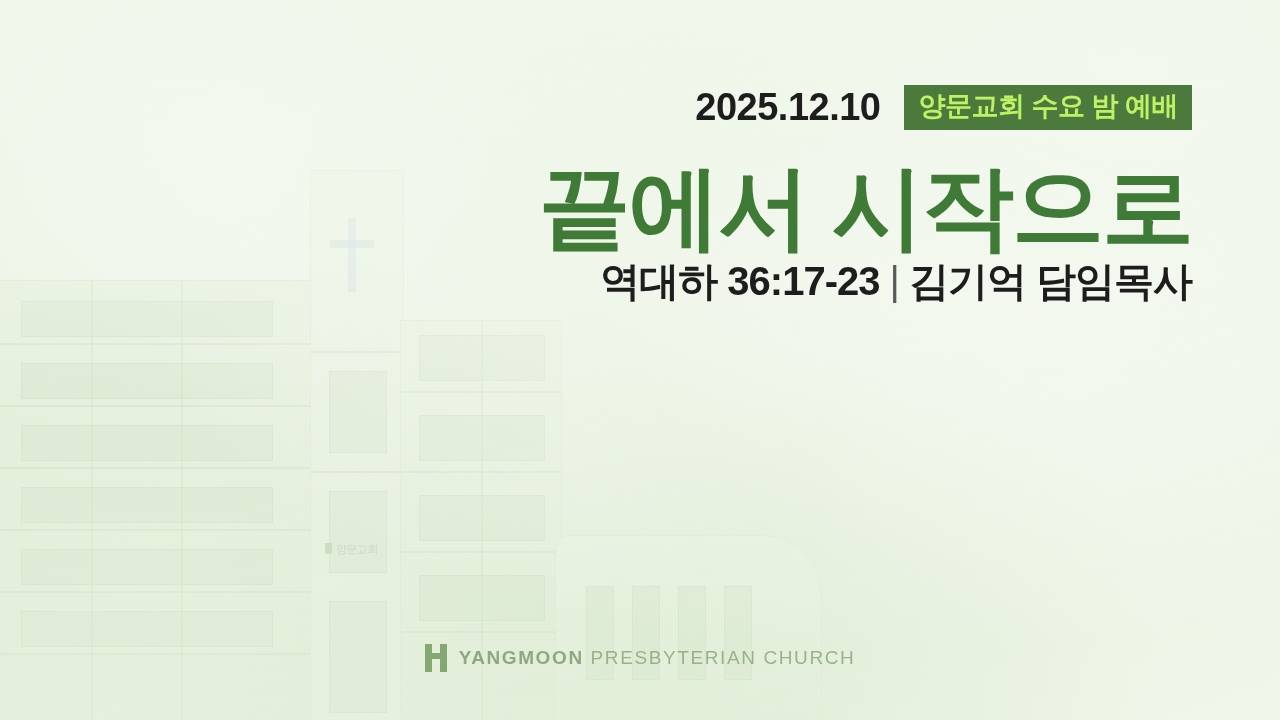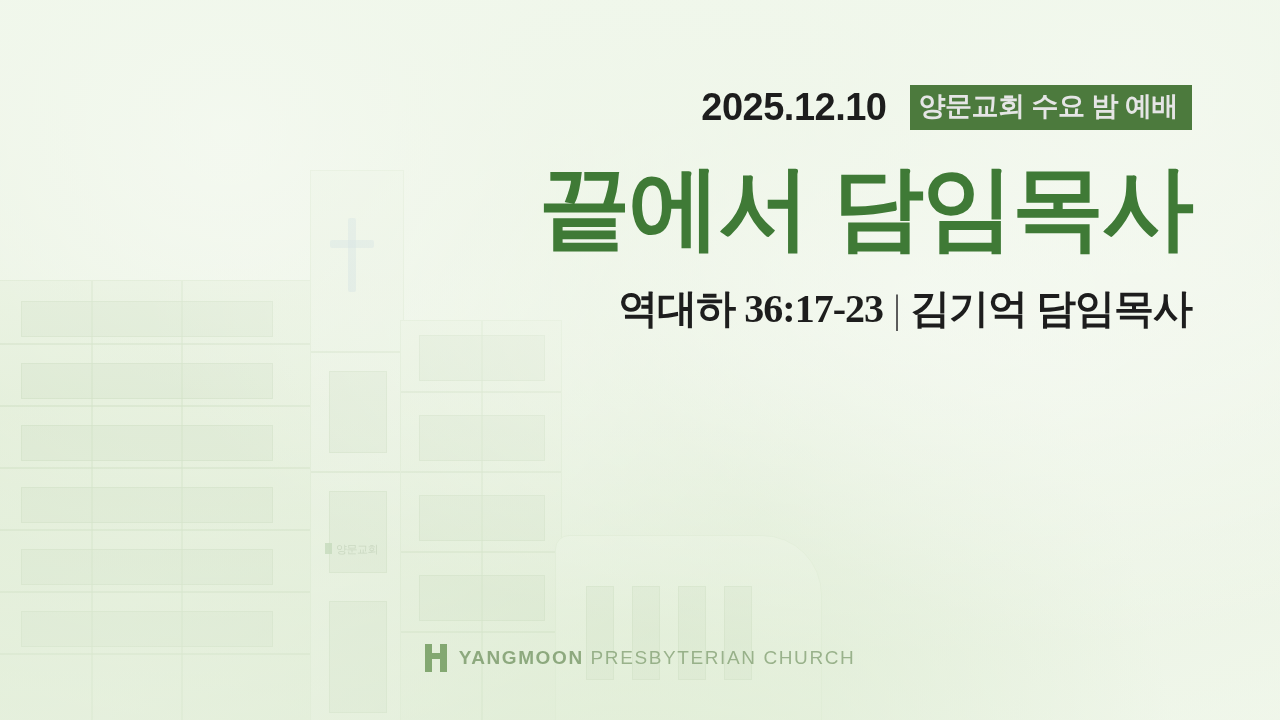--- a/index.html
+++ b/index.html
@@ -163,48 +163,46 @@
   }
   .date {
     font-size: 38px;
     font-weight: 700;
     color: #1d1d1d;
     letter-spacing: -0.5px;
     line-height: 1;
   }
   .badge {
     background: #4c7a3d;
-    color: #e5e5e5;
+    color: #bef264;
     font-size: 27px;
     font-weight: 700;
     letter-spacing: -0.5px;
-    padding: 8px 14px 10px 8px;
+    padding: 8px 14px 10px 14px;
     line-height: 1;
     white-space: nowrap;
   }
 
   .title {
     margin-top: 26px;
     font-size: 92px;
     font-weight: 800;
     color: #3f7a36;
     letter-spacing: -2px;
     line-height: 1.08;
     white-space: nowrap;
   }
 
   .subtitle {
-    margin-top: 28px;
     font-size: 40px;
     font-weight: 700;
     color: #1d1d1d;
     letter-spacing: -1px;
     line-height: 1.2;
     white-space: nowrap;
-    font-family: Liberation Serif, serif;
   }
   .subtitle .sep {
     color: #5a5a5a;
     font-weight: 400;
     padding: 0 10px;
   }
 
   
   .footer {
     position: absolute;
@@ -314,21 +312,21 @@
   </div>
 
   <div class="haze"></div>
 
   <div class="content">
     <div class="headline-row">
       <div class="date">2025.12.10</div>
       <div class="badge">양문교회 수요 밤 예배</div>
     </div>
 
-    <div class="title">끝에서 담임목사</div>
+    <div class="title">끝에서 시작으로</div>
 
     <div class="subtitle">
       <span>역대하 36:17-23</span><span class="sep">|</span><span>김기억 담임목사</span>
     </div>
   </div>
 
   <div class="footer">
     <span class="logo-mark">
       <span class="lm-l"></span>
       <span class="lm-b"></span>

